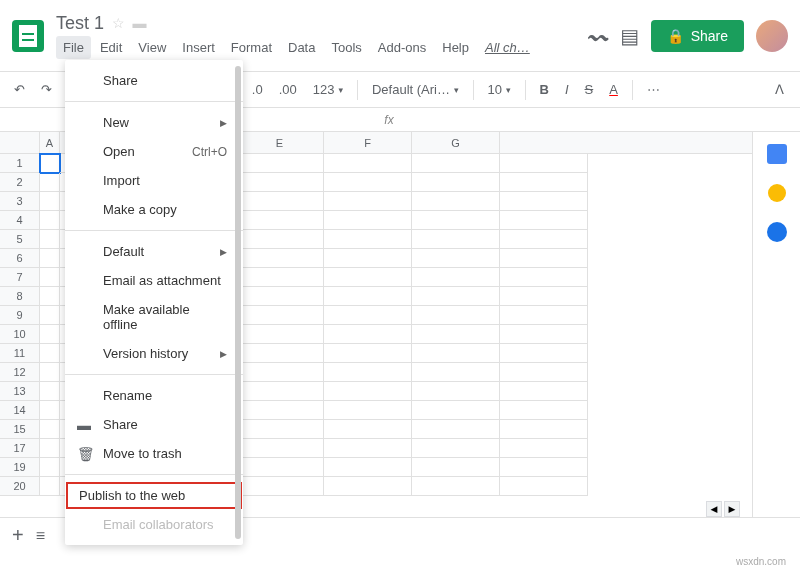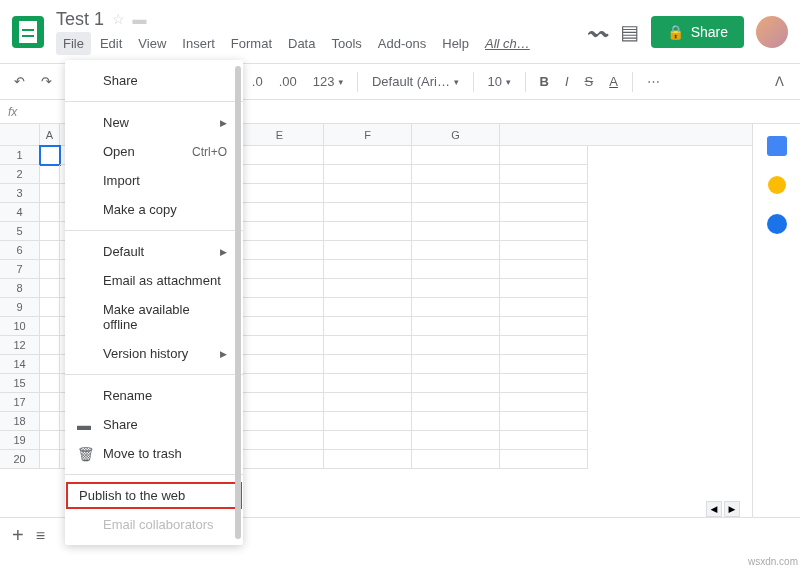--- a/index.html
+++ b/index.html
@@ -1,17 +1,17 @@
 <!DOCTYPE html>
 <html><head>
 <meta charset="utf-8">
 <style>
 * { margin: 0; padding: 0; box-sizing: border-box; font-family: Arial, sans-serif; }
 body { width: 800px; height: 569px; overflow: hidden; background: #fff; position: relative; }
-.header { height: 64px; display: flex; align-items: center; padding: 0 12px; border-bottom: 1px solid #e0e0e0; }
+.header { height: 72px; display: flex; align-items: center; padding: 0 12px; border-bottom: 1px solid #e0e0e0; }
 .logo { width: 32px; height: 32px; background: #0f9d58; border-radius: 4px; display: flex; align-items: center; justify-content: center; margin-right: 12px; }
 .logo-inner { width: 18px; height: 22px; background: #fff; position: relative; }
 .logo-inner::before, .logo-inner::after { content: ''; position: absolute; left: 3px; right: 3px; height: 2px; background: #0f9d58; }
 .logo-inner::before { top: 8px; }
 .logo-inner::after { top: 14px; }
 .title-area { flex: 1; }
 .title-row { display: flex; align-items: center; gap: 8px; }
 .doc-title { font-size: 18px; color: #5f6368; }
 .star-icon, .folder-icon { color: #d0d0d0; font-size: 14px; }
 .menubar { display: flex; gap: 2px; margin-top: 2px; font-size: 13px; color: #5f6368; }
@@ -20,21 +20,21 @@
 .menu-item.link { text-decoration: underline; font-style: italic; }
 .header-right { display: flex; align-items: center; gap: 12px; }
 .hdr-icon { color: #5f6368; font-size: 20px; cursor: pointer; }
 .share-btn { background: #1a9e5c; color: #fff; padding: 8px 16px; border-radius: 4px; font-size: 14px; font-weight: 500; display: flex; align-items: center; gap: 6px; cursor: pointer; }
 .avatar { width: 32px; height: 32px; border-radius: 50%; background: linear-gradient(135deg, #e8a87c, #c38d9e); }
 .toolbar { height: 36px; border-bottom: 1px solid #e0e0e0; display: flex; align-items: center; padding: 0 8px; gap: 4px; font-size: 13px; color: #5f6368; }
 .tool-btn { padding: 4px 6px; cursor: pointer; border-radius: 3px; }
 .tool-sep { width: 1px; height: 20px; background: #e0e0e0; margin: 0 4px; }
 .tool-combo { display: flex; align-items: center; gap: 4px; padding: 2px 6px; }
 .collapse-btn { margin-left: auto; padding: 4px 8px; cursor: pointer; }
-.fx-bar { height: 24px; border-bottom: 1px solid #e0e0e0; display: flex; align-items: center; padding-left: 8px; font-size: 12px; color: #888; font-style: italic; }
+.fx-bar { height: 24px; border-bottom: 1px solid #e0e0e0; display: flex; align-items: center; padding-left: 8px; font-size: 12px; color: #888; font-style: italic; justify-content: center; }
 .main-area { display: flex; height: 420px; }
 .sheet-area { flex: 1; position: relative; overflow: hidden; }
 .col-headers { display: flex; height: 22px; background: #f8f9fa; border-bottom: 1px solid #e0e0e0; }
 .corner { width: 40px; border-right: 1px solid #e0e0e0; background: #f8f9fa; }
 .col-h { flex: 0 0 88px; display: flex; align-items: center; justify-content: center; font-size: 11px; color: #5f6368; border-right: 1px solid #e0e0e0; }
 .col-h.hidden-col { flex: 0 0 20px; }
 .rows { position: relative; }
 .row { display: flex; height: 19px; }
 .row-h { width: 40px; display: flex; align-items: center; justify-content: center; font-size: 11px; color: #5f6368; background: #f8f9fa; border-right: 1px solid #e0e0e0; border-bottom: 1px solid #e0e0e0; }
 .cell { flex: 0 0 88px; border-right: 1px solid #e0e0e0; border-bottom: 1px solid #e0e0e0; }
@@ -53,21 +53,21 @@
 .explore-btn { position: absolute; right: 62px; bottom: 22px; width: 28px; height: 28px; background: #f1f3f4; border-radius: 3px; box-shadow: 0 1px 3px rgba(0,0,0,0.2); display: flex; align-items: center; justify-content: center; }
 .dropdown { position: absolute; top: 60px; left: 65px; width: 178px; background: #fff; box-shadow: 0 2px 10px rgba(0,0,0,0.2); border-radius: 2px; padding: 6px 0; z-index: 100; max-height: 490px; overflow-y: auto; }
 .dd-item { padding: 7px 16px 7px 38px; font-size: 13px; color: #333; cursor: pointer; display: flex; align-items: center; position: relative; }
 .dd-item.disabled { color: #bbb; cursor: default; }
 .dd-item.highlight { outline: 2px solid #d93025; outline-offset: -3px; padding-left: 14px; }
 .dd-arrow { margin-left: auto; font-size: 9px; color: #666; }
 .dd-shortcut { margin-left: auto; font-size: 12px; color: #666; }
 .dd-sep { height: 1px; background: #e0e0e0; margin: 6px 0; }
 .dd-icon { position: absolute; left: 12px; font-size: 14px; color: #5f6368; }
 .dd-scroll { position: absolute; right: 2px; top: 6px; bottom: 6px; width: 6px; background: #ccc; border-radius: 3px; }
-.watermark { position: absolute; bottom: 2px; right: 2px; font-size: 10px; color: #aaa; }
+.watermark { position: absolute; bottom: 2px; right: 14px; font-size: 10px; color: #aaa; }
 </style>
 </head>
 <body>
 
 <div class="header">
   <div class="logo">
       <div class="logo-inner"></div>
     </div>
   <div class="title-area">
     <div class="title-row">
@@ -240,30 +240,50 @@
           <div class="row-h">10</div>
           <div class="cell narrow"></div>
           <div class="cell"></div>
           <div class="cell"></div>
           <div class="cell"></div>
           <div class="cell"></div>
           <div class="cell"></div>
           <div class="cell"></div>
         </div>
         <div class="row">
+          <div class="row-h">11</div>
+          <div class="cell narrow"></div>
+          <div class="cell"></div>
+          <div class="cell"></div>
+          <div class="cell"></div>
+          <div class="cell"></div>
+          <div class="cell"></div>
+          <div class="cell"></div>
+        </div>
+        <div class="row">
           <div class="row-h">12</div>
           <div class="cell narrow"></div>
           <div class="cell"></div>
           <div class="cell"></div>
           <div class="cell"></div>
           <div class="cell"></div>
           <div class="cell"></div>
           <div class="cell"></div>
         </div>
         <div class="row">
+          <div class="row-h">13</div>
+          <div class="cell narrow"></div>
+          <div class="cell"></div>
+          <div class="cell"></div>
+          <div class="cell"></div>
+          <div class="cell"></div>
+          <div class="cell"></div>
+          <div class="cell"></div>
+        </div>
+        <div class="row">
           <div class="row-h">14</div>
           <div class="cell narrow"></div>
           <div class="cell"></div>
           <div class="cell"></div>
           <div class="cell"></div>
           <div class="cell"></div>
           <div class="cell"></div>
           <div class="cell"></div>
         </div>
         <div class="row">
@@ -271,30 +291,20 @@
           <div class="cell narrow"></div>
           <div class="cell"></div>
           <div class="cell"></div>
           <div class="cell"></div>
           <div class="cell"></div>
           <div class="cell"></div>
           <div class="cell"></div>
         </div>
         <div class="row">
           <div class="row-h">17</div>
-          <div class="cell narrow"></div>
-          <div class="cell"></div>
-          <div class="cell"></div>
-          <div class="cell"></div>
-          <div class="cell"></div>
-          <div class="cell"></div>
-          <div class="cell"></div>
-        </div>
-        <div class="row">
-          <div class="row-h">18</div>
           <div class="cell narrow"></div>
           <div class="cell"></div>
           <div class="cell"></div>
           <div class="cell"></div>
           <div class="cell"></div>
           <div class="cell"></div>
           <div class="cell"></div>
         </div>
         <div class="row">
           <div class="row-h">19</div>

